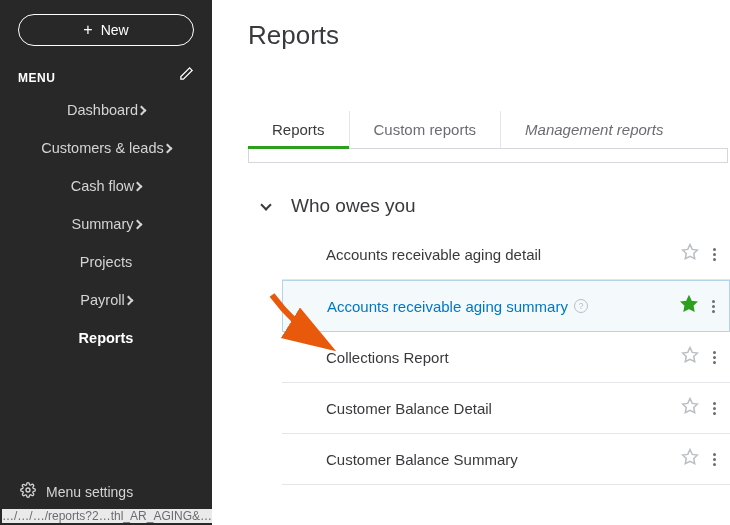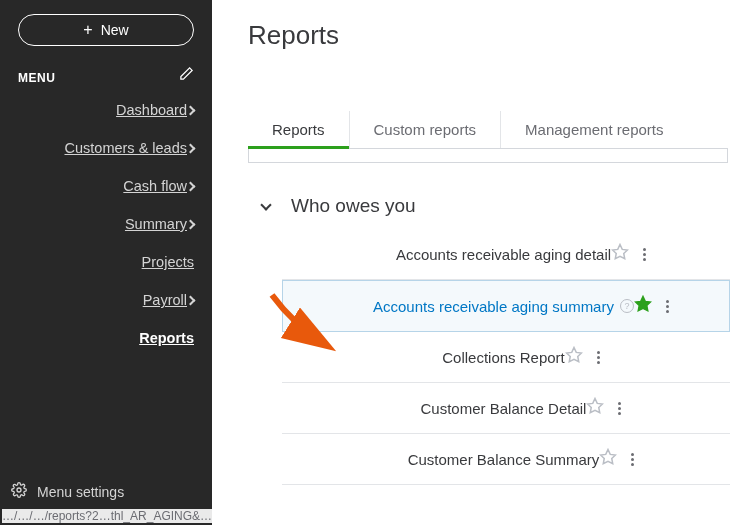--- a/index.html
+++ b/index.html
@@ -7,43 +7,43 @@
 
     .sidebar { width: 212px; height: 100%; background: #282828; color: #d4d4d4; display: flex; flex-direction: column; position: relative; }
     .new-btn { margin: 14px 18px 12px 18px; border: 1.5px solid #fff; border-radius: 18px; height: 32px; display: flex; align-items: center; justify-content: center; gap: 8px; color: #fff; font-size: 14px; font-weight: 500; cursor: pointer; }
     .new-btn .plus { font-size: 16px; line-height: 1; }
 
     .menu-header { display: flex; align-items: flex-end; justify-content: space-between; padding: 8px 18px 6px 18px; }
     .menu-header .label { font-size: 12px; font-weight: 700; letter-spacing: 0.5px; color: #fff; }
     .menu-header .edit { color: #fff; cursor: pointer; }
 
     .nav { flex: 1; overflow: hidden; }
-    .nav-item { display: flex; align-items: center; justify-content: flex-end; padding: 11px 18px; font-size: 14.5px; color: #d4d4d4; cursor: pointer; text-decoration: underline; }
+    .nav-item { display: flex; align-items: center; justify-content: center; padding: 11px 18px; font-size: 14.5px; color: #d4d4d4; cursor: pointer; }
     .nav-item.active { color: #fff; font-weight: 700; }
     .chev { width: 7px; height: 7px; border-right: 2px solid currentColor; border-top: 2px solid currentColor; transform: rotate(45deg); }
 
-    .menu-settings { position: absolute; bottom: 14px; left: 0; right: 0; padding: 10px 11px; display: flex; align-items: center; gap: 10px; color: #d4d4d4; font-size: 14px; cursor: pointer; }
+    .menu-settings { position: absolute; bottom: 14px; left: 0; right: 0; padding: 10px 20px; display: flex; align-items: center; gap: 10px; color: #d4d4d4; font-size: 14px; cursor: pointer; }
 
     .main { flex: 1; padding: 20px 0 0 36px; position: relative; overflow: hidden; }
     .page-title { font-size: 26px; color: #393a3d; font-weight: 500; margin-bottom: 60px; }
 
     .tabs { display: flex; border-bottom: 1px solid #d4d7dc; width: 480px; }
     .tab { padding: 10px 24px; font-size: 15px; color: #6b6c72; cursor: pointer; position: relative; border-right: 1px solid #e3e5e8; }
-    .tab:last-child { border-right: none; }
+    .tab:last-child { border-right: none; font-style: italic; }
     .tab.active { color: #393a3d; font-weight: 500; }
     .tab.active::after { content: ""; position: absolute; left: 0; right: 0; bottom: -1px; height: 3px; background: #2ca01c; }
 
     .bar-under { height: 14px; width: 480px; border: 1px solid #d4d7dc; border-top: none; margin-bottom: 32px; }
 
     .section-head { display: flex; align-items: center; gap: 21px; padding: 0 0 12px 14px; cursor: pointer; }
     .section-head .arrow { width: 8px; height: 8px; border-right: 2px solid #393a3d; border-bottom: 2px solid #393a3d; transform: rotate(45deg); margin-top: -2px; }
     .section-head .title { font-size: 19px; color: #393a3d; }
 
     .report-list { margin-left: 34px; }
-    .report-row { display: flex; align-items: center; justify-content: center; border-bottom: 1px solid #e3e5e8; padding: 14px 14px 14px 44px; position: relative; }
+    .report-row { display: flex; align-items: center; justify-content: space-between; border-bottom: 1px solid #e3e5e8; padding: 14px 14px 14px 44px; position: relative; }
     .report-row.highlight { border: 1px solid #b6d4e8; background: #f4f9fc; }
     .report-name { font-size: 15px; color: #393a3d; display: flex; align-items: center; gap: 6px; }
     .report-row.highlight .report-name { color: #0077c5; }
     .help-circle { width: 14px; height: 14px; border: 1px solid #babec5; border-radius: 50%; display: inline-flex; align-items: center; justify-content: center; font-size: 9px; color: #babec5; }
     .row-actions { display: flex; align-items: center; gap: 14px; }
     .star { cursor: pointer; }
     .kebab { display: flex; flex-direction: column; gap: 2px; cursor: pointer; }
     .kebab span { width: 3px; height: 3px; background: #6b6c72; border-radius: 50%; }
 
     .pointer-arrow { position: absolute; left: 264px; top: 290px; pointer-events: none; }

